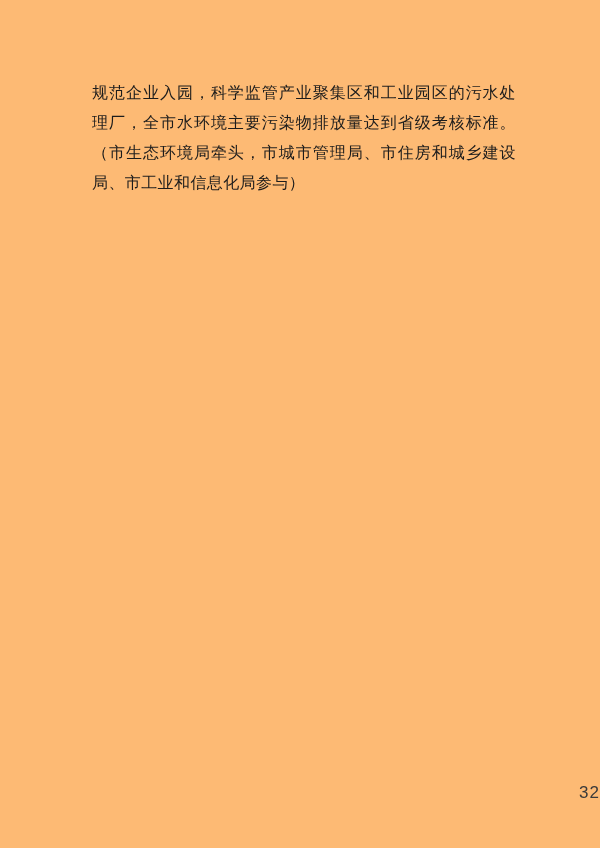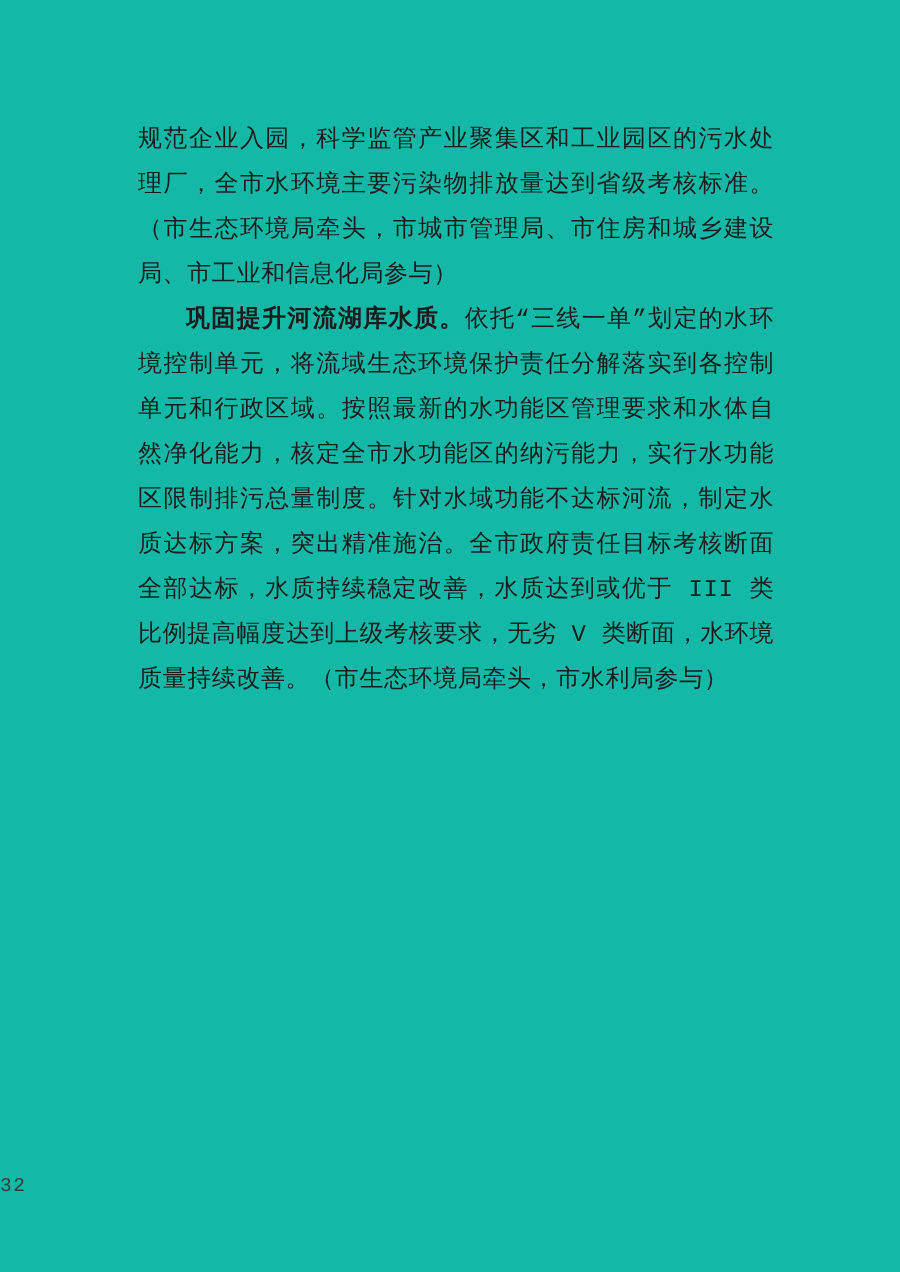--- a/index.html
+++ b/index.html
@@ -4,23 +4,23 @@
 <style>
   html, body {
     margin: 0;
     padding: 0;
     background: #ffffff;
   }
   .page {
     position: relative;
     width: 600px;
     height: 848px;
-    background: #14b8a6;
+    background: #fdba74;
     overflow: hidden;
-    font-family: Liberation Mono, monospace;
+    font-family: Liberation Sans, sans-serif;
     color: #1c1c1c;
   }
   .content {
     position: absolute;
     left: 92px;
     top: 78px;
     width: 424px;
   }
   p.para {
     margin: 0;
@@ -39,28 +39,27 @@
     margin: 9px 0 9px 0;
   }
   .seg-bold {
     font-weight: bold;
   }
   .pagenum {
     position: absolute;
     left: 0;
     right: 0;
     top: 783px;
-    text-align: left;
-    font-size: 13px;
+    text-align: right;
+    font-size: 17px;
     letter-spacing: 1px;
     color: #3a3a3a;
   }
 </style>
 </head>
 <body>
 
 <div class="page">
   <div class="content">
       <p class="para"><span>规范企业入园，科学监管产业聚集区和工业园区的污水处理厂，全市水环境主要污染物排放量达到省级考核标准。（市生态环境局牵头，市城市管理局、市住房和城乡建设局、市工业和信息化局参与）</span></p>
-      <p class="para indent"><span class="seg-bold">巩固提升河流湖库水质。</span><span>依托“三线一单”划定的水环境控制单元，将流域生态环境保护责任分解落实到各控制单元和行政区域。按照最新的水功能区管理要求和水体自然净化能力，核定全市水功能区的纳污能力，实行水功能区限制排污总量制度。针对水域功能不达标河流，制定水质达标方案，突出精准施治。全市政府责任目标考核断面全部达标，水质持续稳定改善，水质达到或优于 III 类比例提高幅度达到上级考核要求，无劣 V 类断面，水环境质量持续改善。（市生态环境局牵头，市水利局参与）</span></p>
     </div>
   <div class="pagenum">32</div>
 </div>
 
 </body></html>

